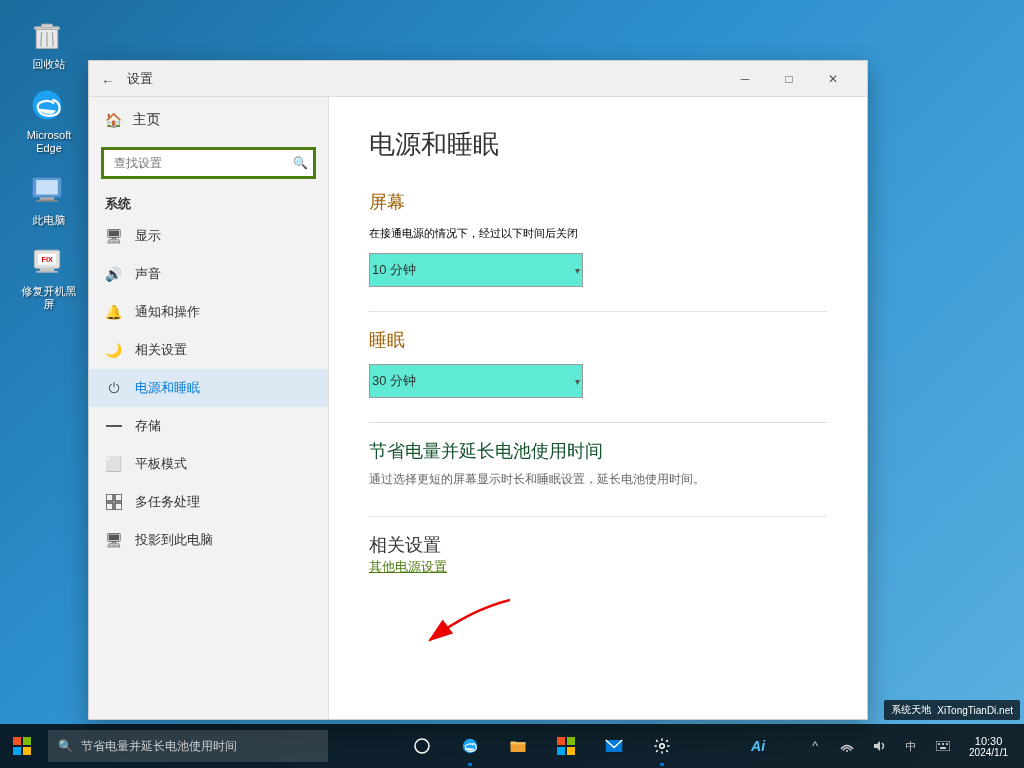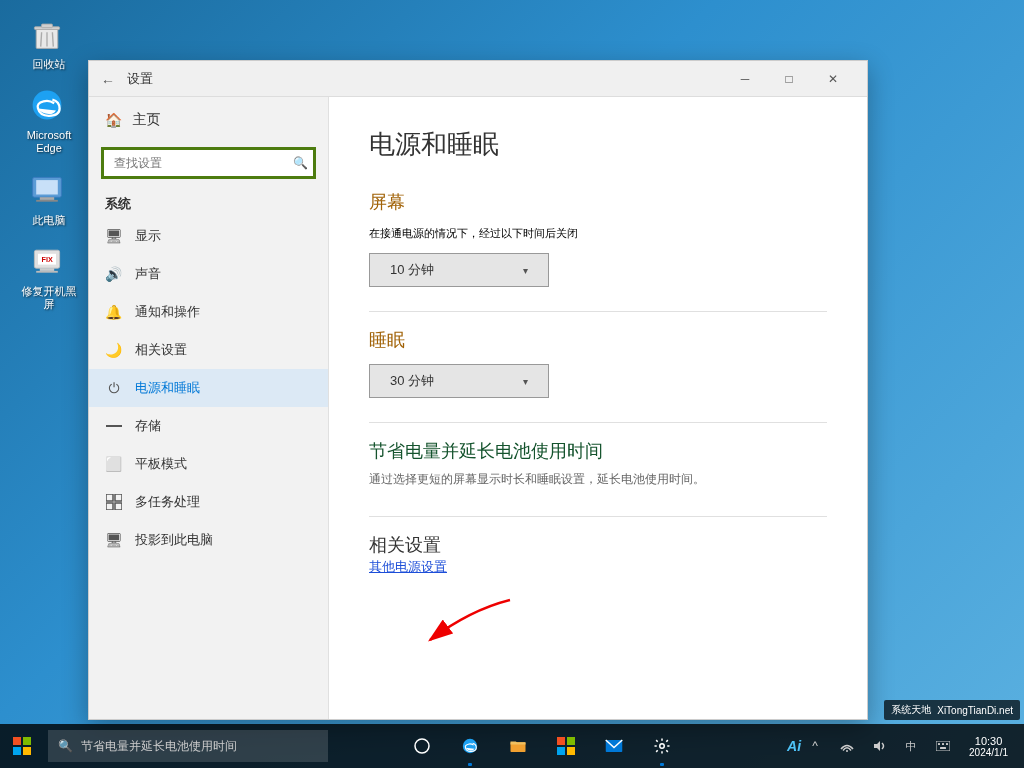--- a/index.html
+++ b/index.html
@@ -211,28 +211,28 @@
       font-size: 11px;
       color: #000000;
       margin-bottom: 12px;
     }
     .dropdown-row {
       margin-bottom: 24px;
     }
     .dropdown {
       display: flex;
       align-items: center;
-      width: 180px;
+      width: 214px;
       height: 34px;
       border: 1px solid #999;
-      padding: 0 20px;
+      padding: 0 2px;
       font-size: 13px;
       color: #333;
       cursor: pointer;
-      background: #e5e5e5;
+      background: #5eead4;
       justify-content: space-between;
     }
     .dropdown-arrow { font-size: 10px; color: #555; }
 
     .divider {
       height: 1px;
       background: #e0e0e0;
       margin: 16px 0;
     }
 
@@ -253,21 +253,21 @@
 
     .related-section { margin-top: 8px; }
     .related-title {
       font-size: 18px;
       font-weight: 400;
       color: #333;
       margin-bottom: 0;
     }
     .related-link {
       font-size: 13px;
-      color: #1d4ed8;
+      color: #4d7c0f;
       cursor: pointer;
       text-decoration: underline;
       display: inline-block;
     }
 
     
     .taskbar {
       position: absolute;
       bottom: 0;
       left: 0;
@@ -380,21 +380,21 @@
       font-size: 10px;
       color: #fff;
     }
 
     
     .taskbar-ai {
       width: 50px;
       height: 44px;
       display: flex;
       align-items: center;
-      justify-content: flex-end;
+      justify-content: flex-start;
       cursor: pointer;
       color: #fff;
       font-size: 13px;
       font-style: italic;
     }
 
     
     .arrow-svg {
       position: absolute;
       top: 590px;

